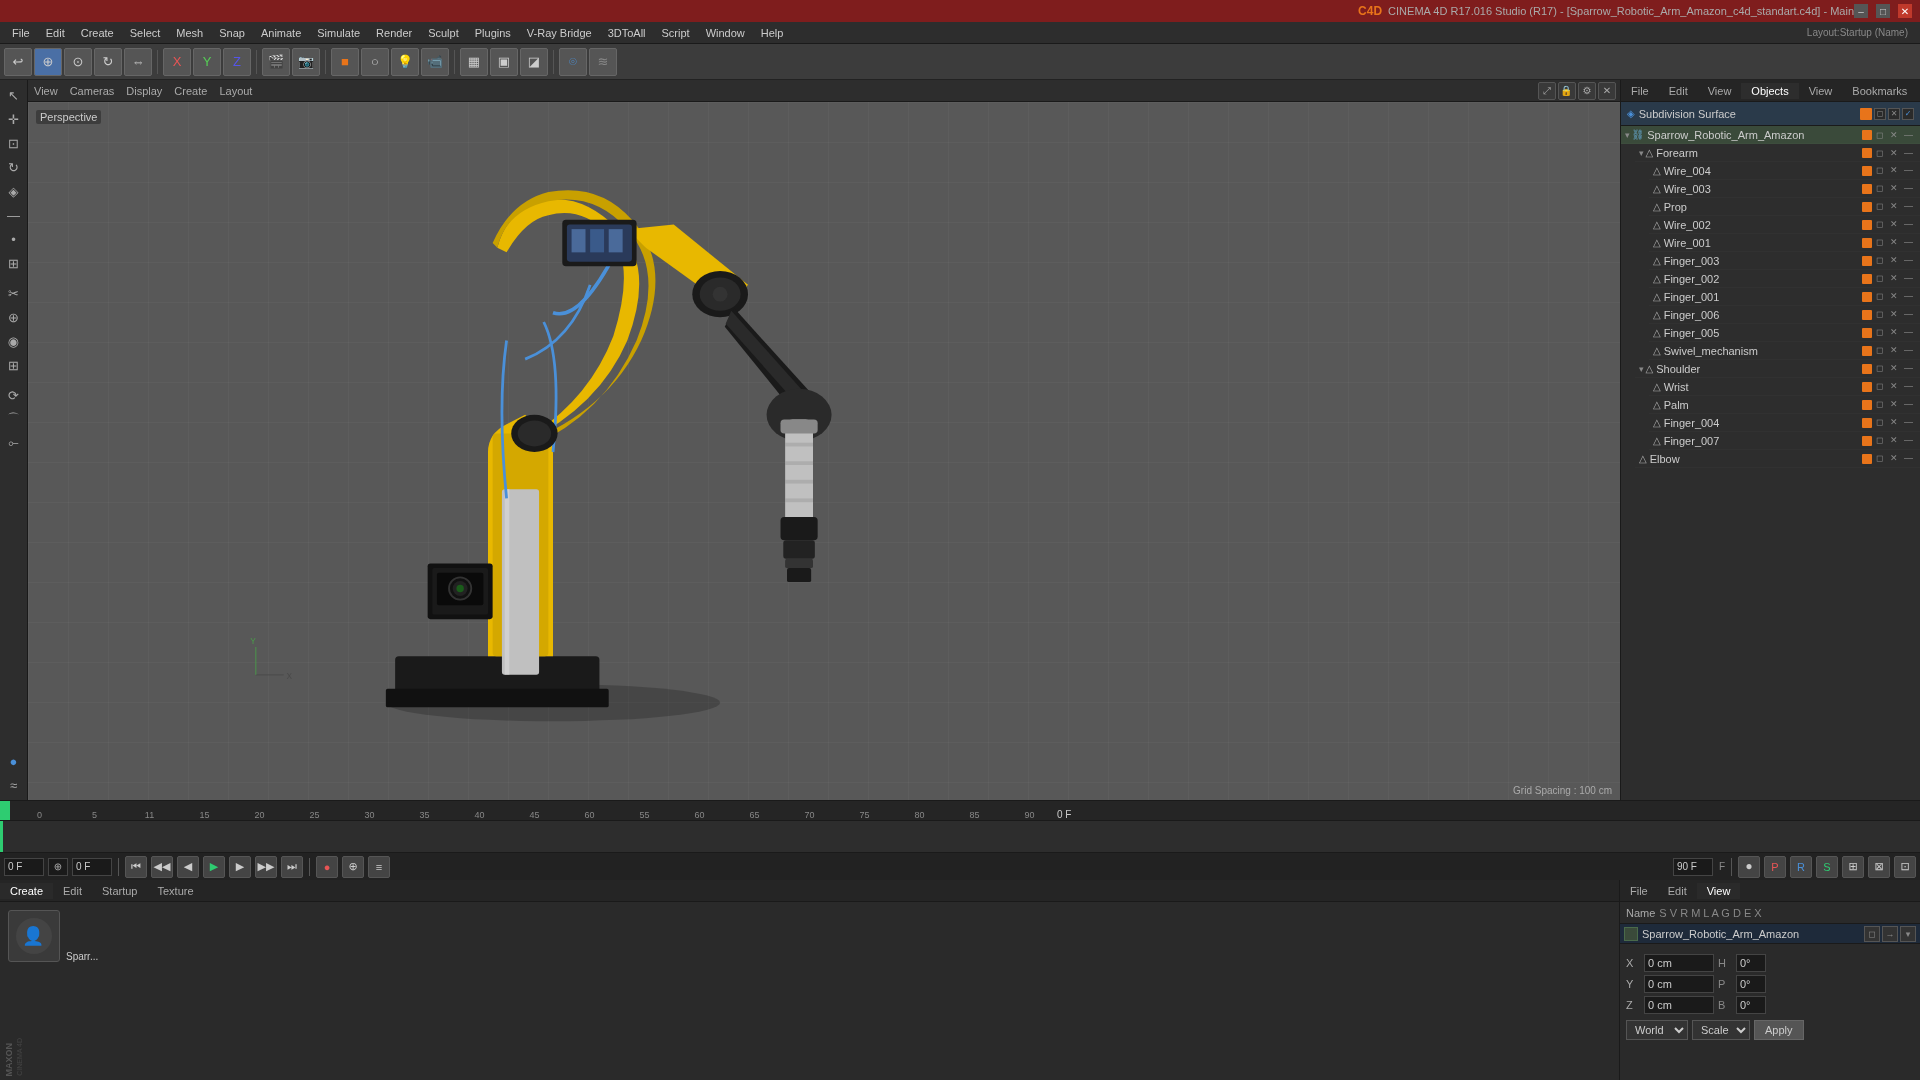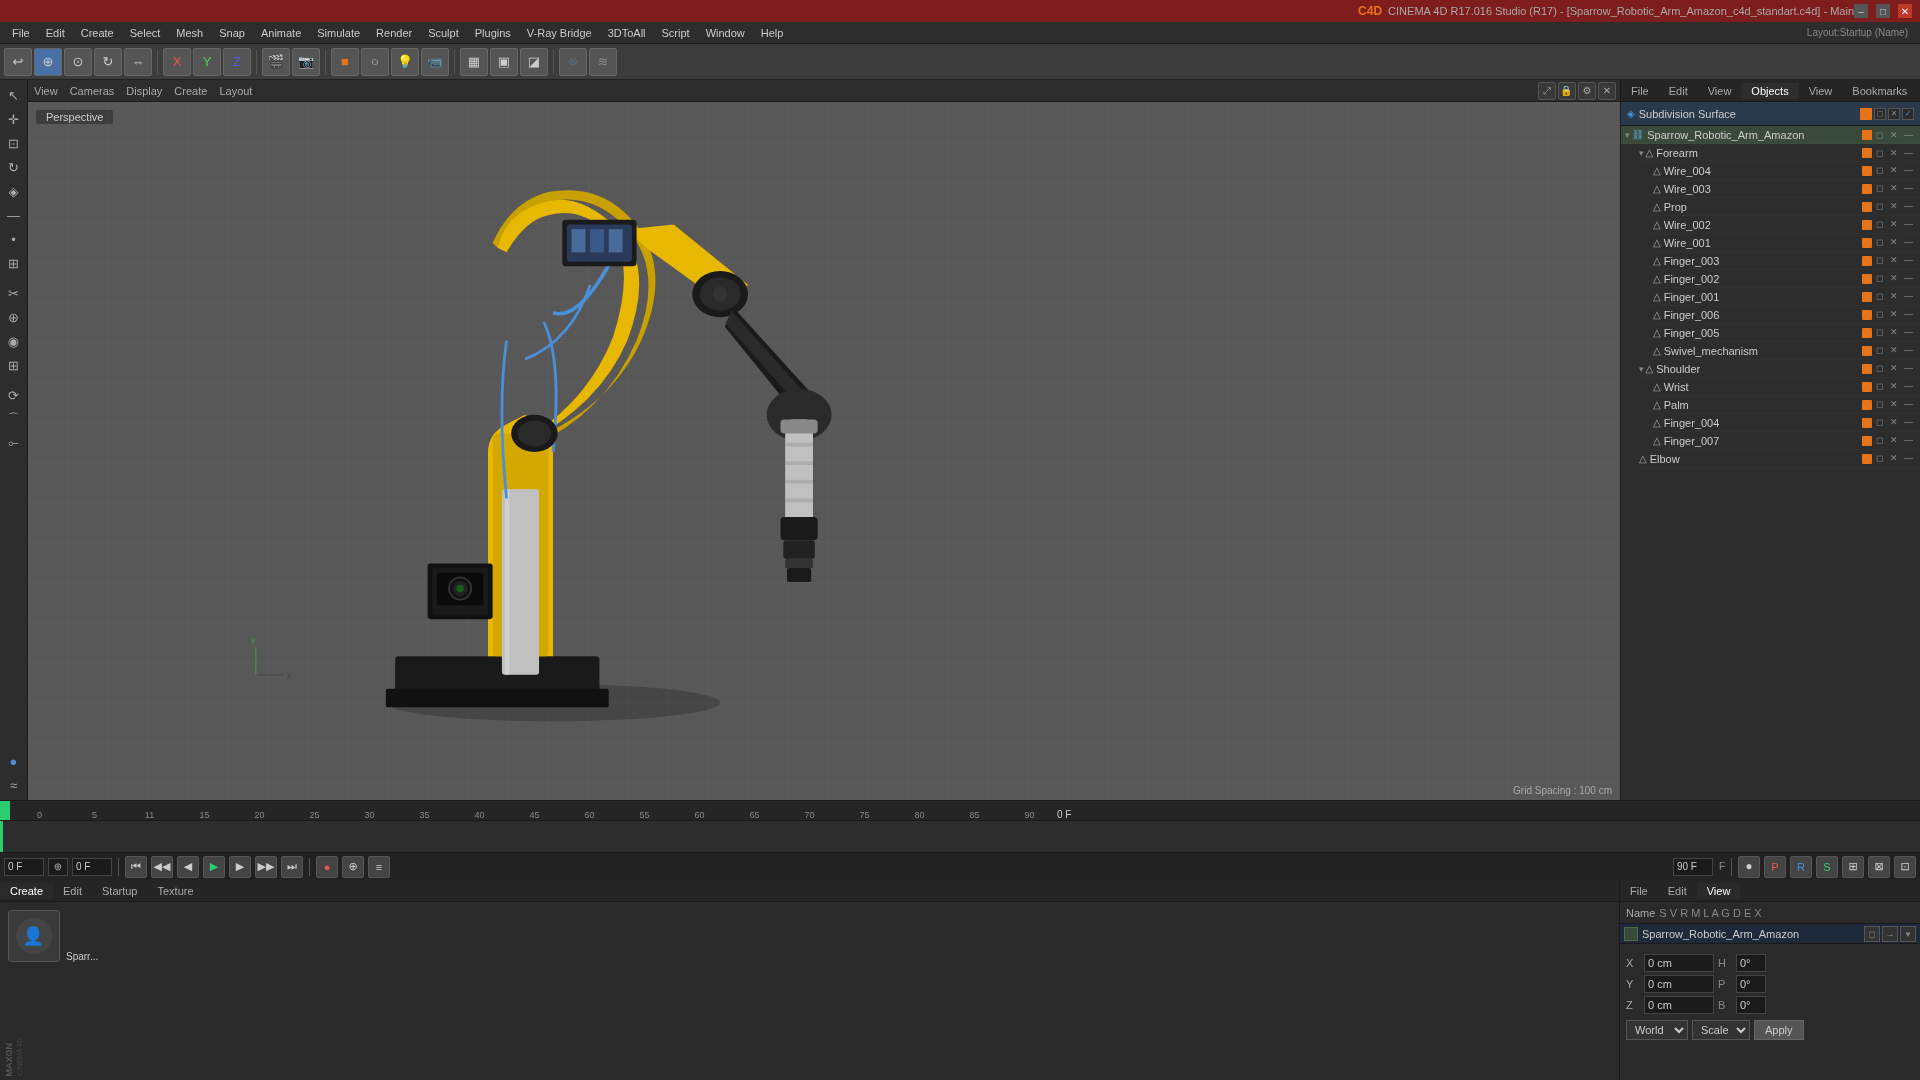--- a/index.html
+++ b/index.html
@@ -66,21 +66,21 @@
       width: 100%; height: 100%; background:
         linear-gradient(rgba(255,255,255,0.03) 1px, transparent 1px),
         linear-gradient(90deg, rgba(255,255,255,0.03) 1px, transparent 1px);
       background-size: 40px 40px;
       background-color: #585858;
     }
 
     
     #perspective-label {
       position: absolute; top: 8px; left: 8px; color: #ccc; font-size: 11px;
-      background: rgba(0,0,0,0.3); padding: 1px 10px; border-radius: 2px;
+      background: rgba(0,0,0,0.3); padding: 1px 4px; border-radius: 2px;
     }
 
     
     #grid-spacing {
       position: absolute; bottom: 4px; right: 8px; color: #aaa; font-size: 10px;
     }
 
     
     #robot-svg {
       position: absolute; top: 50px; left: 200px; width: 650px; height: 600px;

